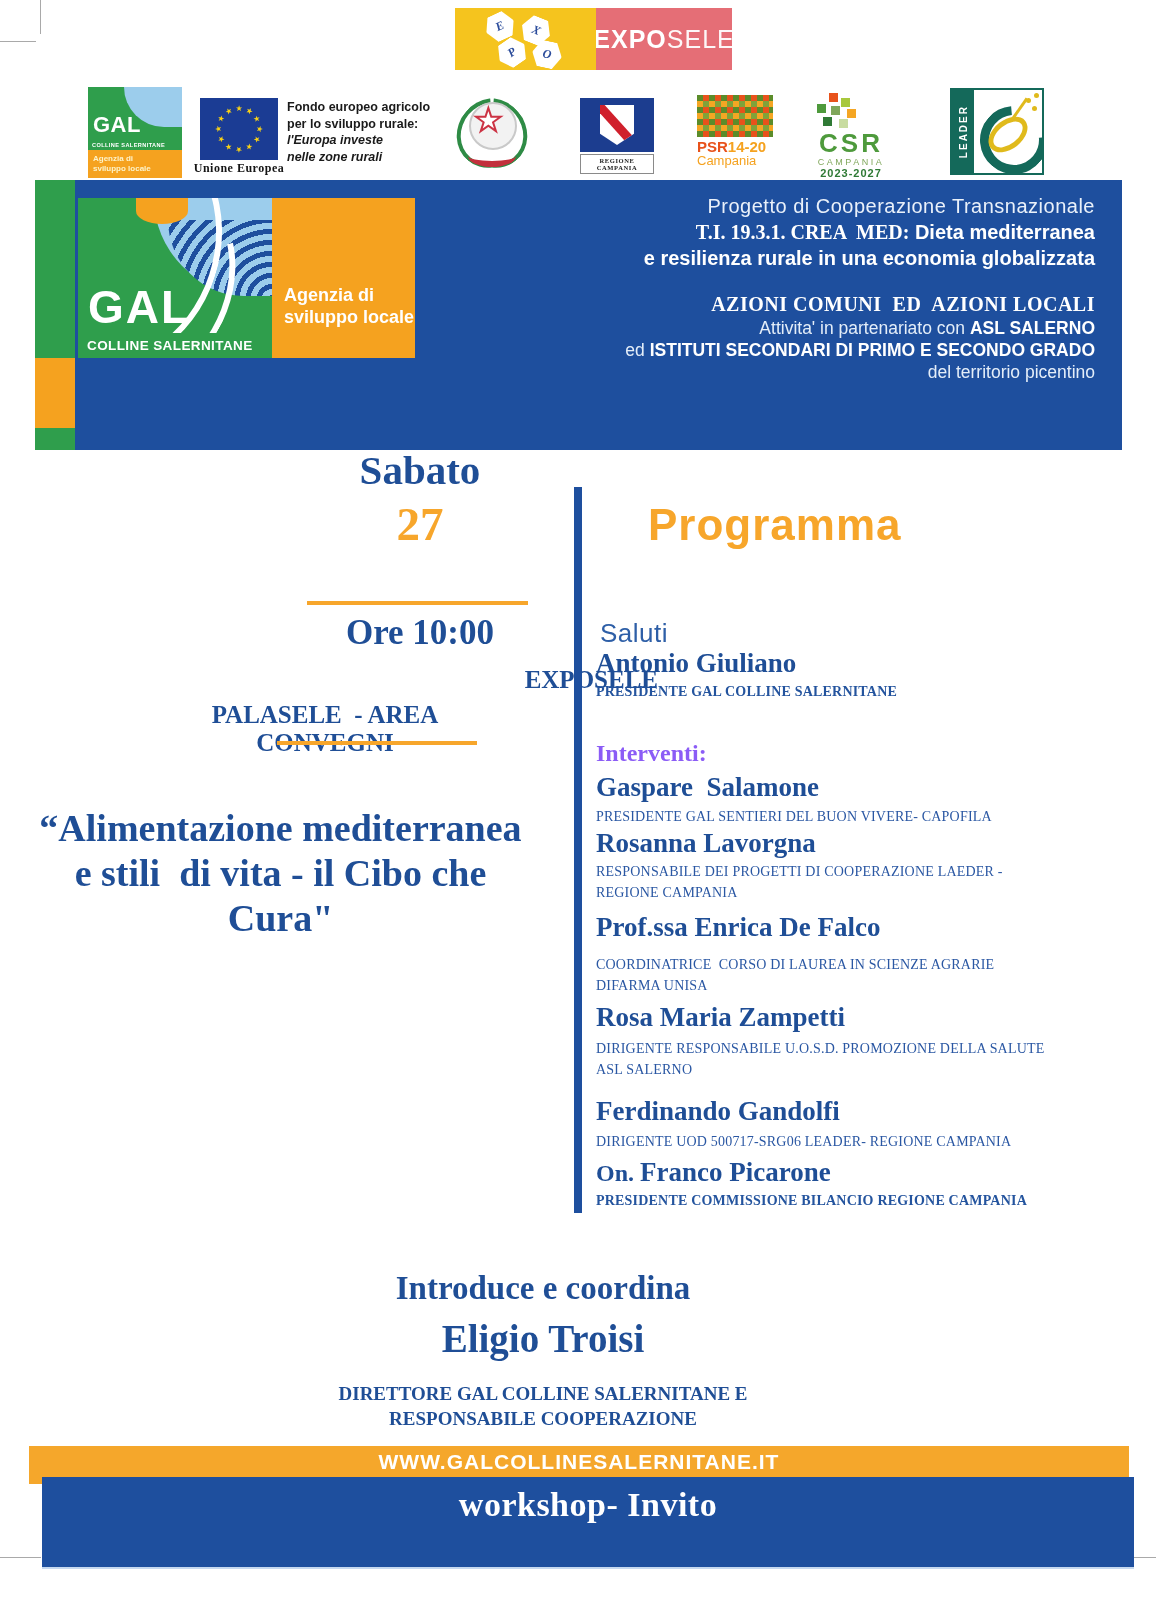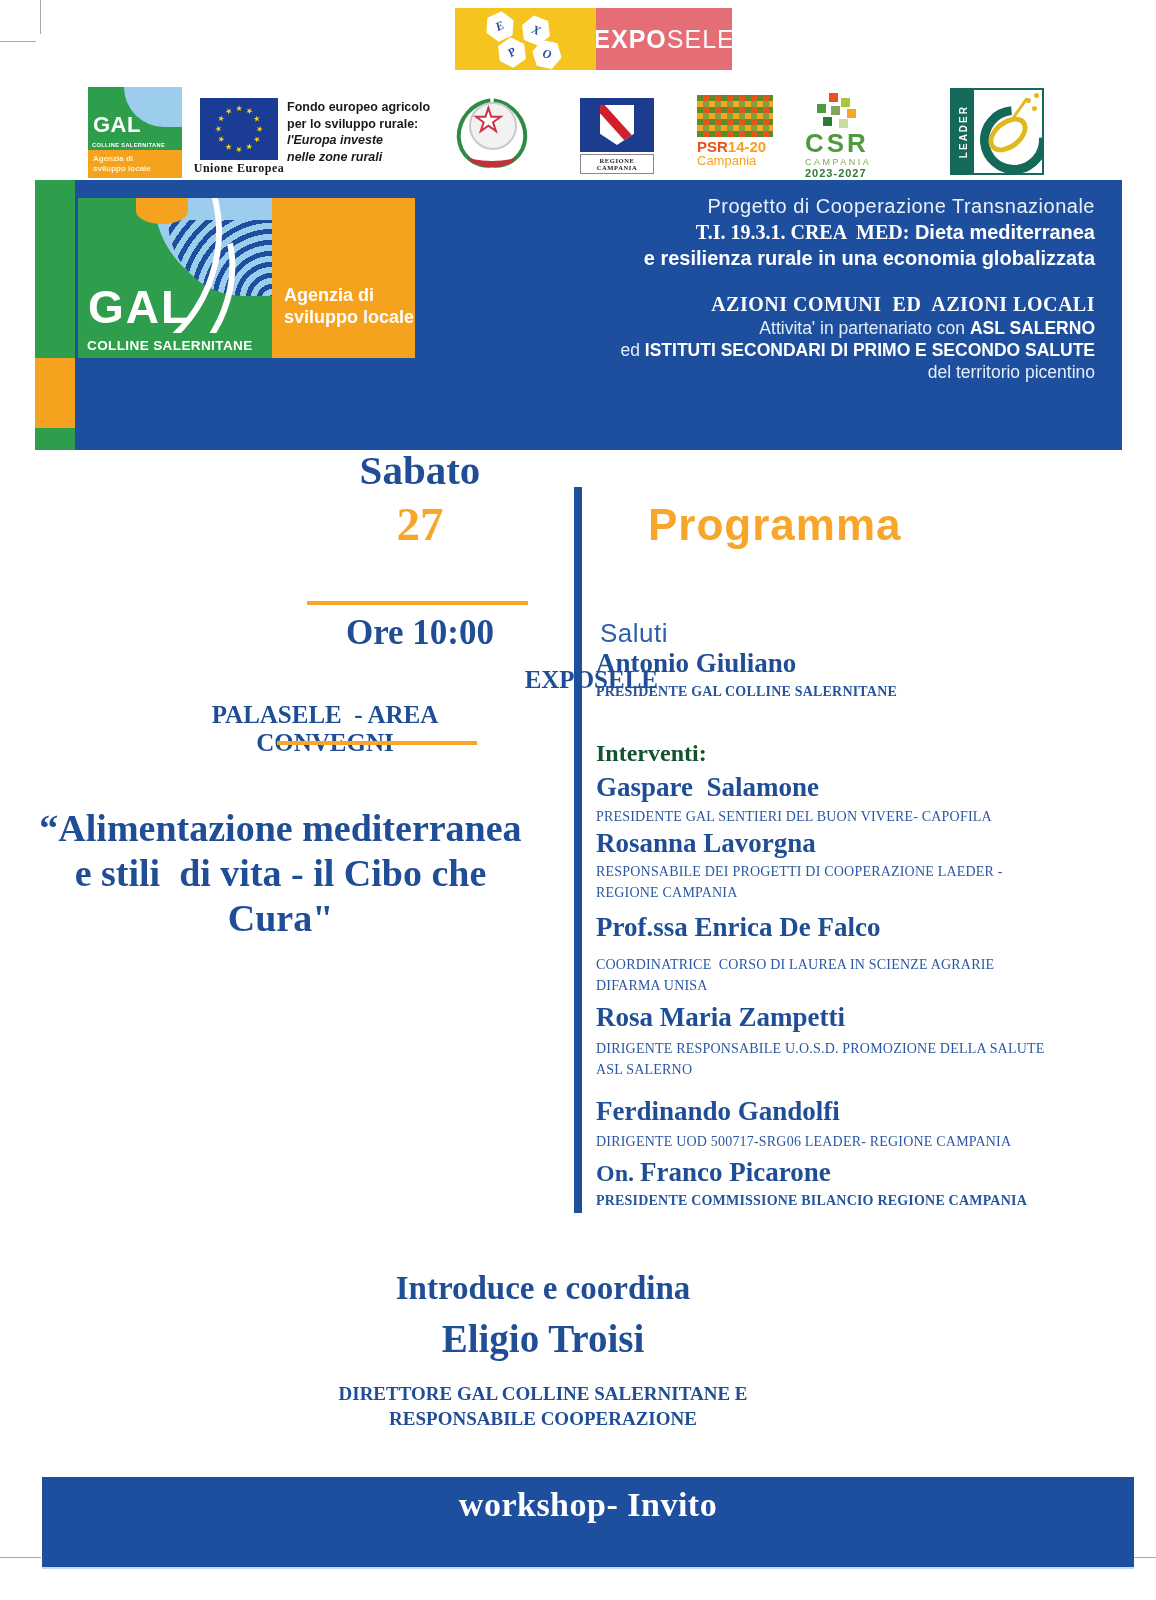--- a/index.html
+++ b/index.html
@@ -49,21 +49,21 @@
   .camp-shield{position:absolute;left:20px;top:7px;width:34px;height:40px;background:#fff;
                clip-path:polygon(0 0,100% 0,100% 72%,50% 100%,0 72%);overflow:hidden;}
   .camp-band{position:absolute;left:13px;top:-8px;width:9px;height:58px;background:#D0202C;transform:rotate(-42deg);}
   .camp-lab{margin-top:2px;background:#fff;border:1px solid #8a8a8a;font:700 6.5px "Liberation Serif",serif;
             color:#222;text-align:center;letter-spacing:.6px;padding:2px 0;}
   .psr{left:697px;top:95px;width:80px;text-align:left;}
   .psr-mosaic{width:76px;height:42px;background:conic-gradient(#E8521B 25%,#7FA33A 0 50%,#F5A623 0 75%,#5B8C2A 0) 0 0/12px 12px;}
   .psr-l1{font:700 15px "Liberation Sans",sans-serif;margin-top:1px;}
   .psr-l1 .a{color:#E8521B;} .psr-l1 .b{color:#F5A21F;}
   .psr-l2{font:400 13px "Liberation Sans",sans-serif;color:#F5A21F;margin-top:-2px;}
-  .csr{left:805px;top:93px;width:92px;}
+  .csr{left:805px;top:93px;width:92px;text-align:center;}
   .csr-sqs{position:relative;height:38px;}
   .csr-sq{position:absolute;width:9px;height:9px;}
   .csr-l1{font:700 26px/24px "Liberation Sans",sans-serif;color:#4E9A3C;letter-spacing:3px;}
   .csr-l2{font:400 9px "Liberation Sans",sans-serif;color:#7FA65A;letter-spacing:2.5px;margin-top:2px;}
   .csr-l3{font:700 11px "Liberation Sans",sans-serif;color:#2F7A35;letter-spacing:1px;}
   .leader{left:950px;top:88px;width:94px;height:87px;border:2px solid #14695A;display:flex;background:#fff;box-sizing:border-box;}
   .leader-band{width:22px;background:#14695A;display:flex;align-items:center;justify-content:center;}
   .leader-v{writing-mode:vertical-rl;transform:rotate(180deg);color:#fff;
             font:700 10px "Liberation Sans",sans-serif;letter-spacing:2px;}
   .leader-main{position:relative;flex:1;overflow:hidden;}
@@ -111,21 +111,21 @@
   .venue2{left:145px;top:701px;width:360px;text-align:center;font-size:25px;}
   .title{left:8px;top:806px;width:545px;text-align:center;font-size:38px;line-height:45px;}
 
   
   .vline{left:574px;top:487px;width:8px;height:726px;background:#1E4F9E;}
   .prog-h{left:648px;top:500px;font:700 44px "Liberation Sans",sans-serif;color:#F7A62B;letter-spacing:1px;}
   .saluti-l{left:600px;top:618px;font:400 26px "Liberation Sans",sans-serif;color:#2E5FA7;letter-spacing:.5px;}
   .pname{left:596px;width:540px;font-size:27px;line-height:30px;color:#1F4E96;font-weight:700;}
   .prole{left:596px;width:540px;font-size:14px;line-height:21px;color:#2A57A3;letter-spacing:.2px;}
   .prole.bold{font-weight:700;color:#24549E;}
-  .interv{left:596px;top:740px;font-size:24px;color:#14532d;font-weight:700;}
+  .interv{left:596px;top:740px;font-size:24px;color:#8b5cf6;font-weight:700;}
   .on-pre{font-size:24px;}
 
   
   .mod-l{left:243px;top:1270px;width:600px;text-align:center;font-size:33px;}
   .mod-n{left:243px;top:1316px;width:600px;text-align:center;font-size:39px;}
   .mod-r{left:243px;top:1381px;width:600px;text-align:center;font-size:19px;line-height:25px;font-weight:700;color:#1F4E96;}
   .bar-orange{left:29px;top:1446px;width:1100px;height:38px;background:#F5A72B;}
   .bar-orange span{display:block;text-align:center;color:#fff;
       font:700 21px/32px "Liberation Sans",sans-serif;letter-spacing:1px;}
   .bar-blue{left:42px;top:1477px;width:1092px;height:90px;background:#1E4F9E;border-bottom:2px solid #C6D9F0;}
@@ -258,21 +258,21 @@
 sviluppo locale</div>
       </div>
     </div>
 
     <div class="bcopy">
       <div class="bl1" data-bind="banner.line1">Progetto di Cooperazione Transnazionale</div>
       <div class="bl2"><span class="sf" data-bind="banner.line2_serif">T.I. 19.3.1. CREA  MED:</span><span data-bind="banner.line2_bold"> Dieta mediterranea</span></div>
       <div class="bl3" data-bind="banner.line3">e resilienza rurale in una economia globalizzata</div>
       <div class="bl4" data-bind="banner.line4">AZIONI COMUNI  ED  AZIONI LOCALI</div>
       <div class="bl5"><span data-bind="banner.line5_light">Attivita' in partenariato con </span><b data-bind="banner.line5_bold">ASL SALERNO</b></div>
-      <div class="bl5"><span data-bind="banner.line6_light">ed </span><b data-bind="banner.line6_bold">ISTITUTI SECONDARI DI PRIMO E SECONDO SALUTE</b></div>
+      <div class="bl5"><span data-bind="banner.line6_light">ed </span><b data-bind="banner.line6_bold">ISTITUTI SECONDARI DI PRIMO E SECONDO GRADO</b></div>
       <div class="bl5" data-bind="banner.line7">del territorio picentino</div>
     </div>
   </div>
 
   <div class="abs day t-blue" data-bind="event.day">Sabato</div>
   <div class="abs datenum t-orange" data-bind="event.date_number">27</div>
   <div class="abs uline" style="left:307px;top:601px;width:221px;"></div>
   <div class="abs time t-blue" data-bind="event.time">Ore 10:00</div>
   <div class="abs venue1 t-blue" data-bind="event.venue_line1">EXPOSELE</div>
   <div class="abs venue2 t-blue" data-bind="event.venue_line2">PALASELE  - AREA CONVEGNI</div>
@@ -312,17 +312,20 @@
   <div class="abs pname" style="top:1157px;"><span class="on-pre" data-bind="program.speakers.5.prefix">On. </span><span data-bind="program.speakers.5.name">Franco Picarone</span></div>
   <div class="abs prole bold" style="top:1190px;" data-bind="program.speakers.5.role">PRESIDENTE COMMISSIONE BILANCIO REGIONE CAMPANIA</div>
 
   <div class="abs mod-l t-blue" data-bind="moderator.label">Introduce e coordina</div>
   <div class="abs mod-n t-blue" data-bind="moderator.name">Eligio Troisi</div>
   <div class="abs mod-r">
     <div data-bind="moderator.role_line1">DIRETTORE GAL COLLINE SALERNITANE E</div>
     <div data-bind="moderator.role_line2">RESPONSABILE COOPERAZIONE</div>
   </div>
 
+  <div class="abs bar-orange">
+    <span data-bind="footer.website">WWW.GALCOLLINESALERNITANE.IT</span>
+  </div>
   <div class="abs bar-blue">
     <span data-bind="footer.banner_text">workshop- Invito</span>
   </div>
 
 </div>
 
 </body></html>

